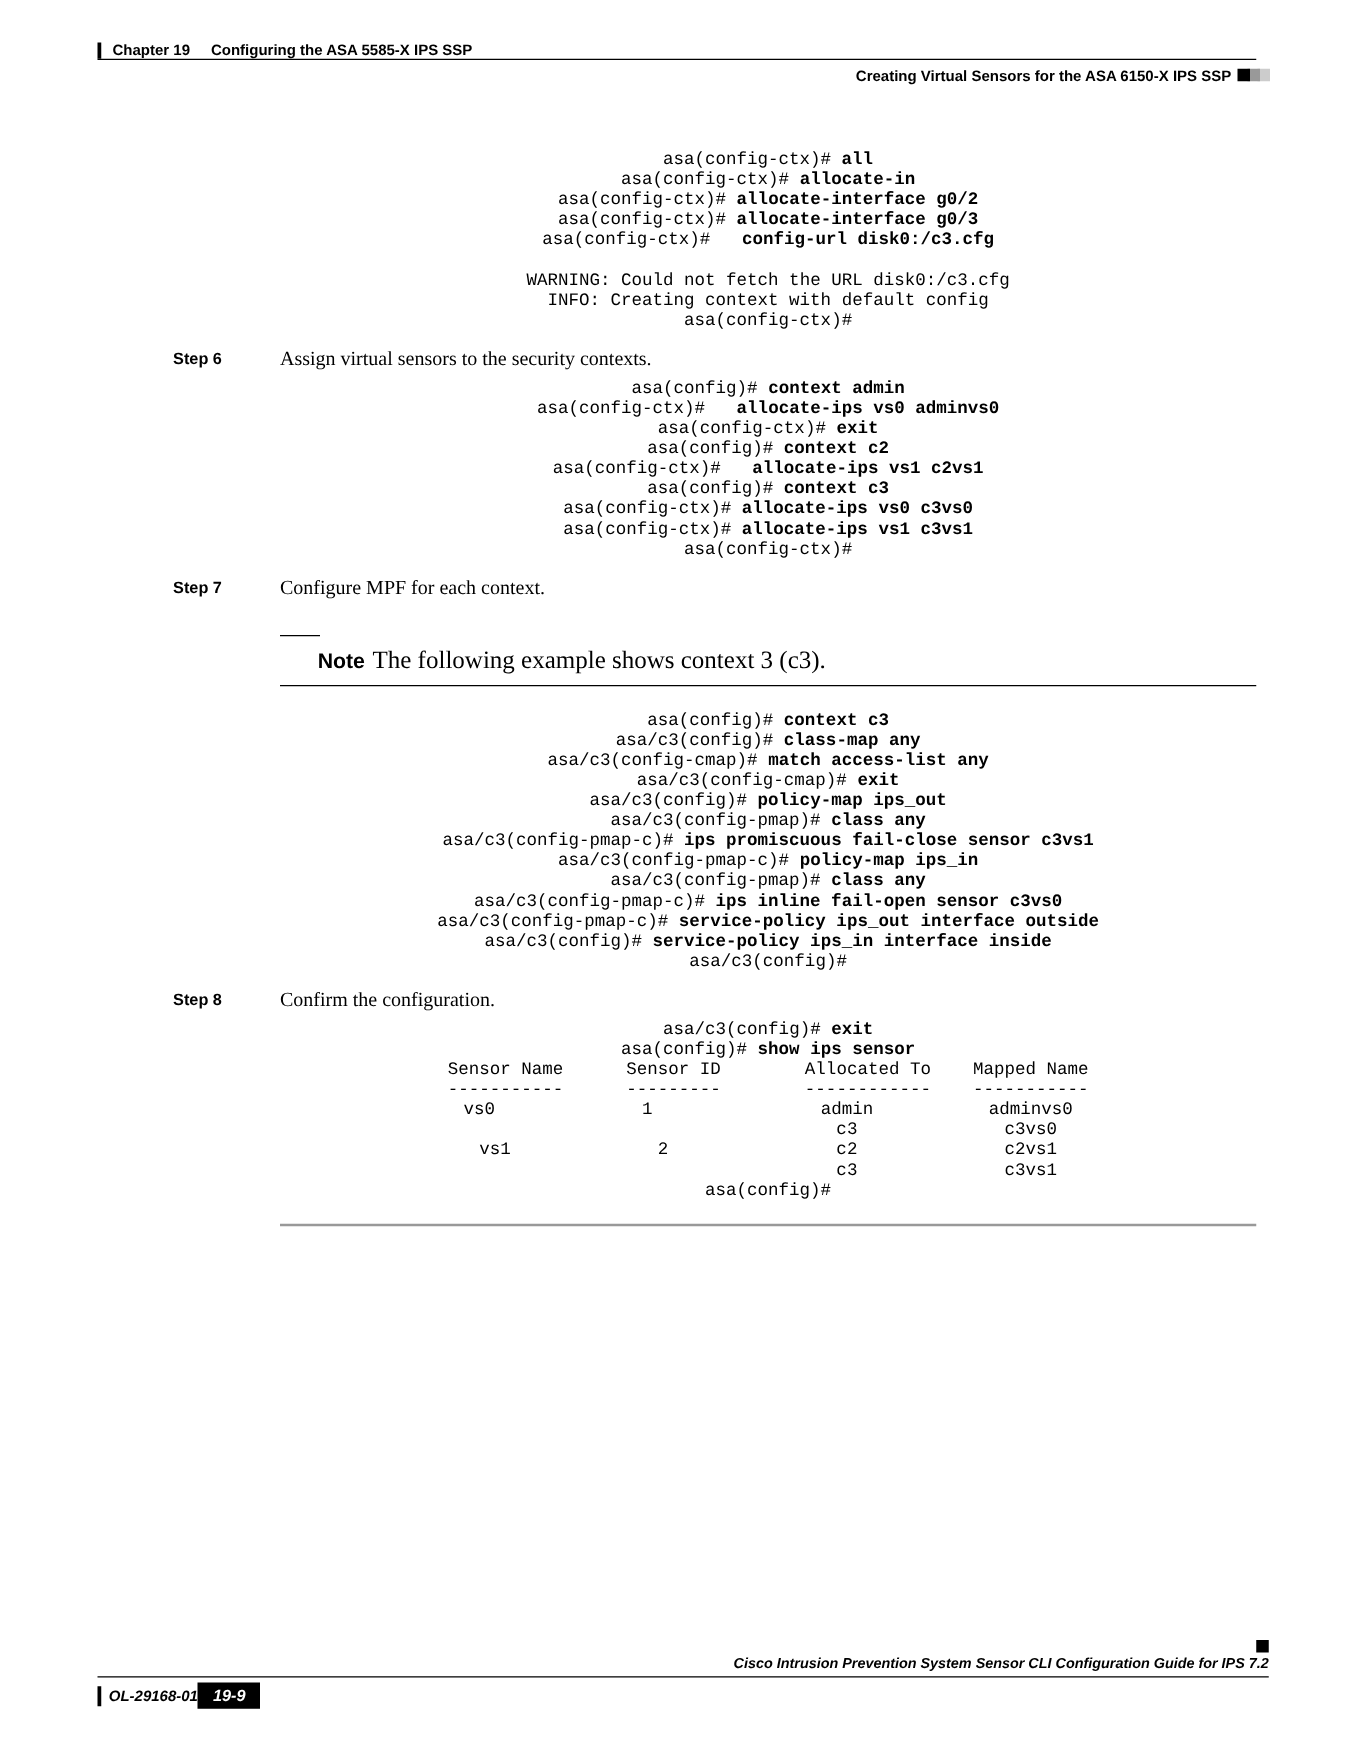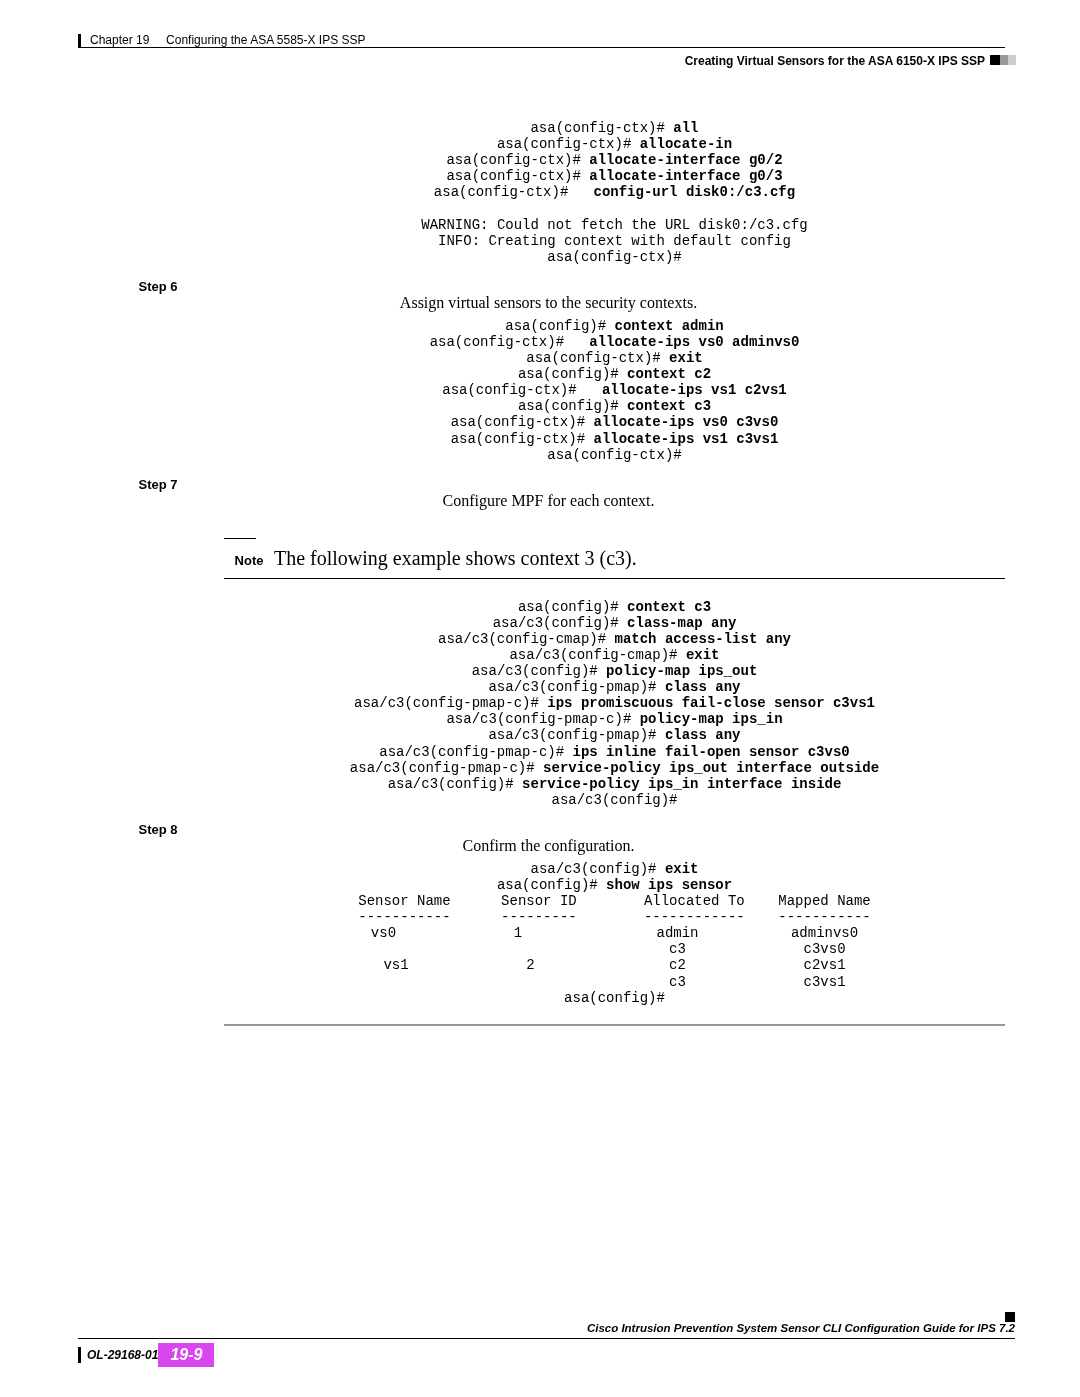--- a/index.html
+++ b/index.html
@@ -33,21 +33,21 @@
   background: #000;
 }
 .header-text {
   position: absolute;
   top: 33px;
   left: 90px;
   font-family: Arial, Helvetica, sans-serif;
   font-size: 12px;
 }
 .header-chapter {
-  font-weight: normal;
+  font-weight: bold;
 }
 .subheader {
   position: absolute;
   top: 54px;
   right: 95px;
   font-family: Arial, Helvetica, sans-serif;
   font-size: 12px;
   font-weight: bold;
 }
 .header-square {
@@ -72,21 +72,20 @@
   line-height: 1.15;
   white-space: pre;
   margin-left: 132px;
   margin-bottom: 14px;
 }
 .code-block .b { font-weight: bold; }
 .step-row {
   display: flex;
   margin-bottom: 6px;
   margin-top: 6px;
-  flex-direction: column;
 }
 .step-label {
   font-family: Arial, Helvetica, sans-serif;
   font-size: 13px;
   font-weight: bold;
   width: 132px;
   flex-shrink: 0;
 }
 .step-text {
   font-family: "Times New Roman", Times, serif;
@@ -103,24 +102,25 @@
   margin-bottom: 8px;
 }
 .note-row {
   display: flex;
   align-items: baseline;
   padding-bottom: 8px;
   border-bottom: 1px solid #000;
 }
 .note-label {
   font-family: Arial, Helvetica, sans-serif;
-  font-size: 13px;
+  font-size: 17px;
   font-weight: bold;
   width: 50px;
   flex-shrink: 0;
+  margin-left: 24px;
 }
 .note-text {
   font-family: "Times New Roman", Times, serif;
   font-size: 20px;
 }
 .end-rule {
   margin-left: 132px;
   border-top: 2px solid #999;
   margin-top: 18px;
 }
@@ -156,24 +156,24 @@
   width: 3px;
   height: 16px;
   background: #000;
 }
 .footer-docnum {
   font-family: Arial, Helvetica, sans-serif;
   font-size: 12px;
   font-weight: bold;
 }
 .footer-page-box {
-  background: #d946ef;
+  background: #000000;
   color: #fff;
   font-family: Arial, Helvetica, sans-serif;
-  font-size: 16px;
+  font-size: 13px;
   font-weight: bold;
   padding: 3px 12px;
 }
 .footer-square-sm {
   width: 10px;
   height: 10px;
   display: inline-block;
   position: absolute;
 }
 .fsq1 { background: #000; right: 0; bottom: 45px; }

